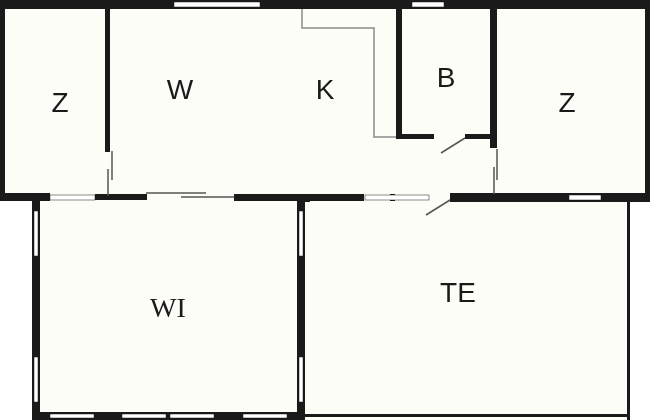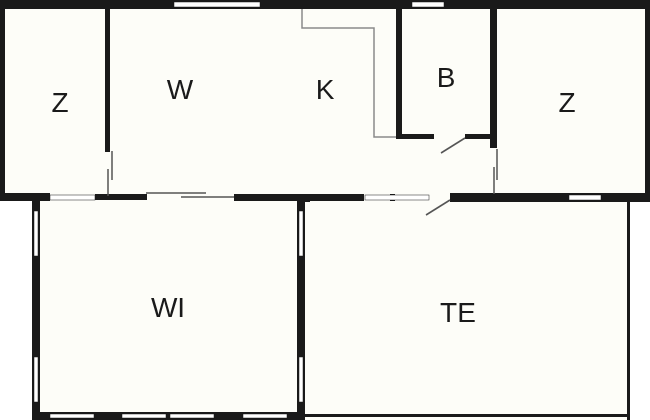--- a/index.html
+++ b/index.html
@@ -97,15 +97,15 @@
 
       <line x1="450" y1="200" x2="426" y2="215"></line>
     </g>
   </svg>
 
   <div class="room-label" style="left:60px;top:103px;">Z</div>
   <div class="room-label" style="left:180px;top:90px;">W</div>
   <div class="room-label" style="left:325px;top:90px;">K</div>
   <div class="room-label" style="left:446px;top:78px;">B</div>
   <div class="room-label" style="left:567px;top:103px;">Z</div>
-  <div class="room-label" style="left:168px;top:308px;">WI</div>
-  <div class="room-label" style="left:458px;top:313px;">TE</div>
+  <div class="room-label" style="left:168px;top:308px;font-family:Liberation Serif, serif;">WI</div>
+  <div class="room-label" style="left:458px;top:293px;">TE</div>
 </div>
 
 </body></html>

